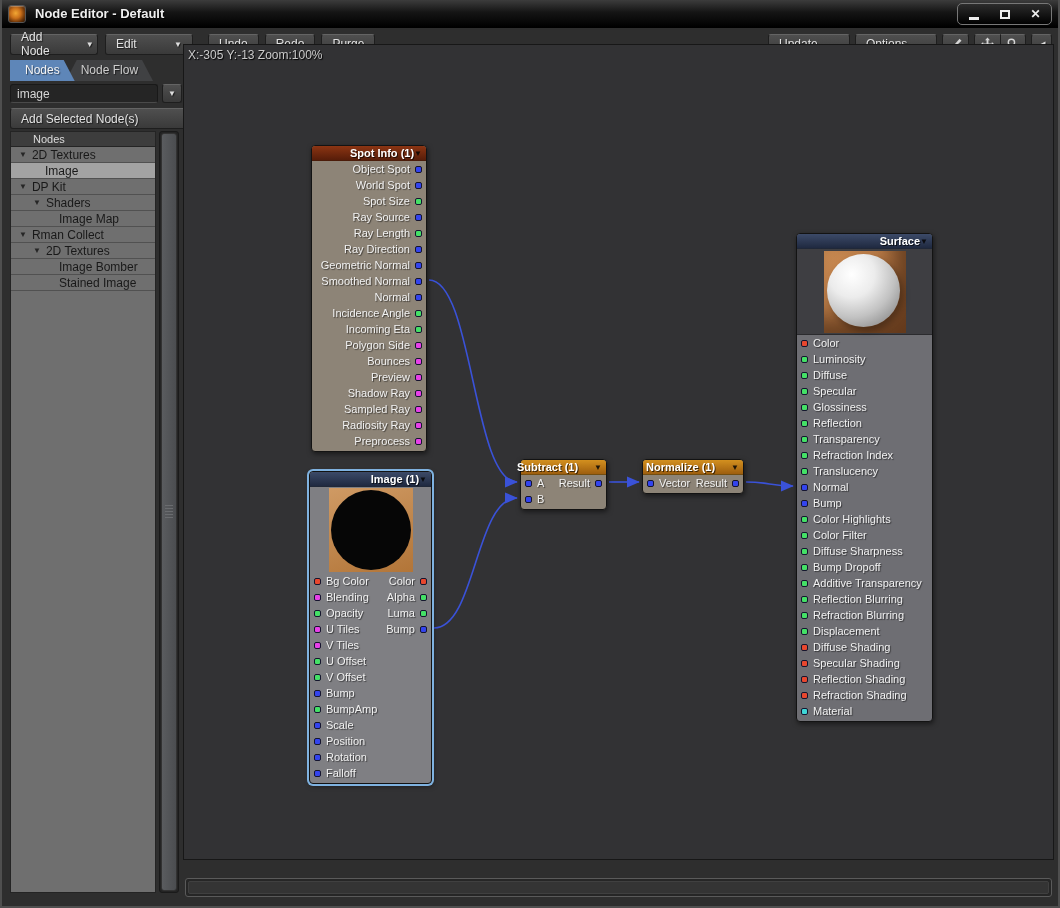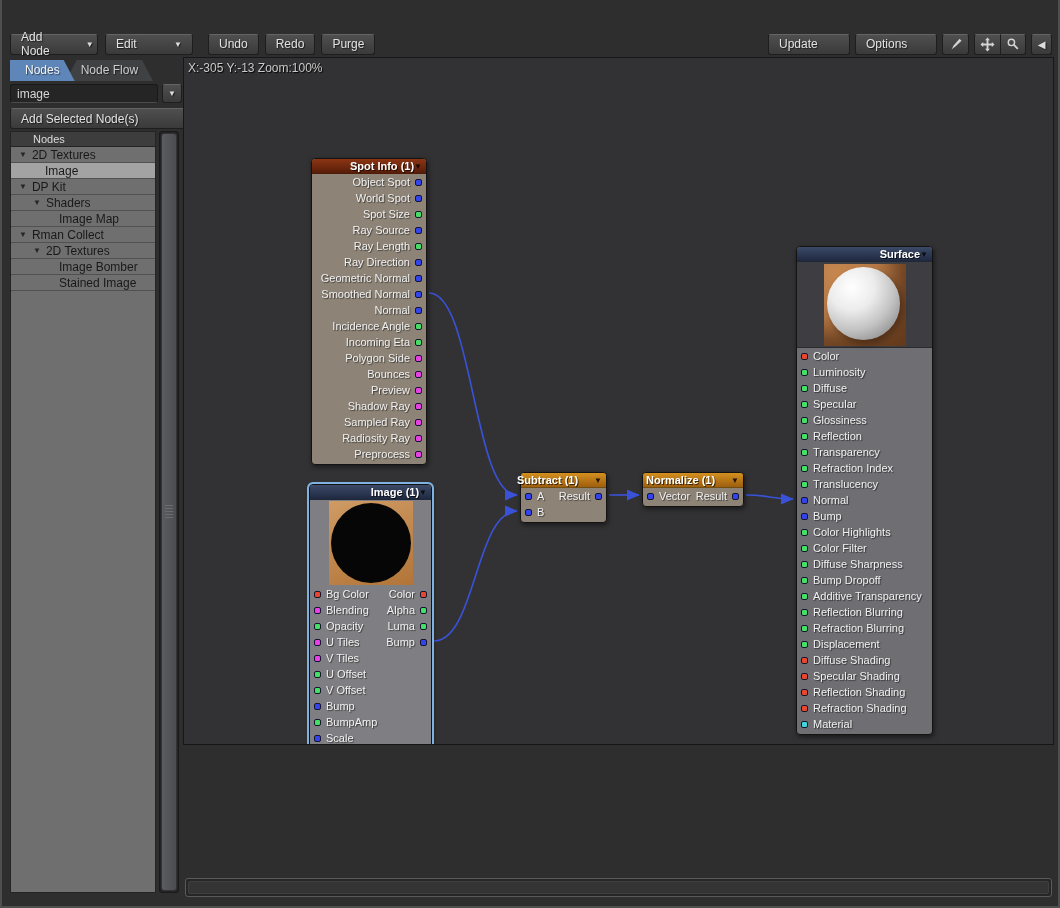--- a/index.html
+++ b/index.html
@@ -83,21 +83,21 @@
   .vscroll-handle {
     width: 100%; height: 100%; background: linear-gradient(90deg,#5a5c5f,#4b4d50);
     border-radius: 3px; border: 1px solid #333; position: relative;
   }
   .vscroll-grip {
     position: absolute; left: 3px; right: 3px; top: 50%; height: 14px; margin-top: -7px;
     background: repeating-linear-gradient(#6a6c6f 0 1px, transparent 1px 3px);
   }
   
   .canvas {
-    position: absolute; left: 181px; top: 57px; width: 871px; height: 688px;
+    position: absolute; left: 181px; top: 44px; width: 871px; height: 816px;
     background: #323234; border: 1px solid #171717; overflow: hidden;
   }
   .status { position: absolute; left: 4px; top: 3px; color: #c9c9c9; font-size: 12px; text-shadow: 1px 1px 1px #000; }
   .wires { position: absolute; left: 0; top: 0; }
   .hscroll {
     position: absolute; left: 183px; top: 878px; width: 867px; height: 19px;
     background: #262626; border: 1px solid #5a5a5a; border-radius: 3px; padding: 2px;
   }
   .hscroll-handle { width: 100%; height: 100%; background: #343434; border-radius: 2px; border: 1px solid #404040; }
   
@@ -136,20 +136,35 @@
   .rright { margin-left: auto; }
   .rlabel { font-size: 11px; color: #f1f1f1; text-shadow: 1px 1px 1px rgba(0,0,0,.55); white-space: nowrap; }
   .socket { width: 7px; height: 7px; border: 1px solid #15152e; border-radius: 2px; flex: none; }
   svg.icon { display: block; }
 </style>
 </head>
 <body>
 
 <div class="window">
 
+  <div class="titlebar">
+    <div class="app-icon"></div>
+    <div class="title-text">Node Editor - Default</div>
+    <div class="winctl">
+      <div class="wbtn">
+          <span class="g-min"></span>
+        </div>
+      <div class="wbtn">
+          <span class="g-max"></span>
+        </div>
+      <div class="wbtn">
+          <span class="g-close">✕</span>
+        </div>
+    </div>
+  </div>
 
   <div class="toolbar">
     <div class="btn dd-btn">
       <span>Add Node</span>
       <span class="dd-arrow">▼</span>
     </div>
     <div class="btn dd-btn">
       <span>Edit</span>
       <span class="dd-arrow">▼</span>
     </div>

